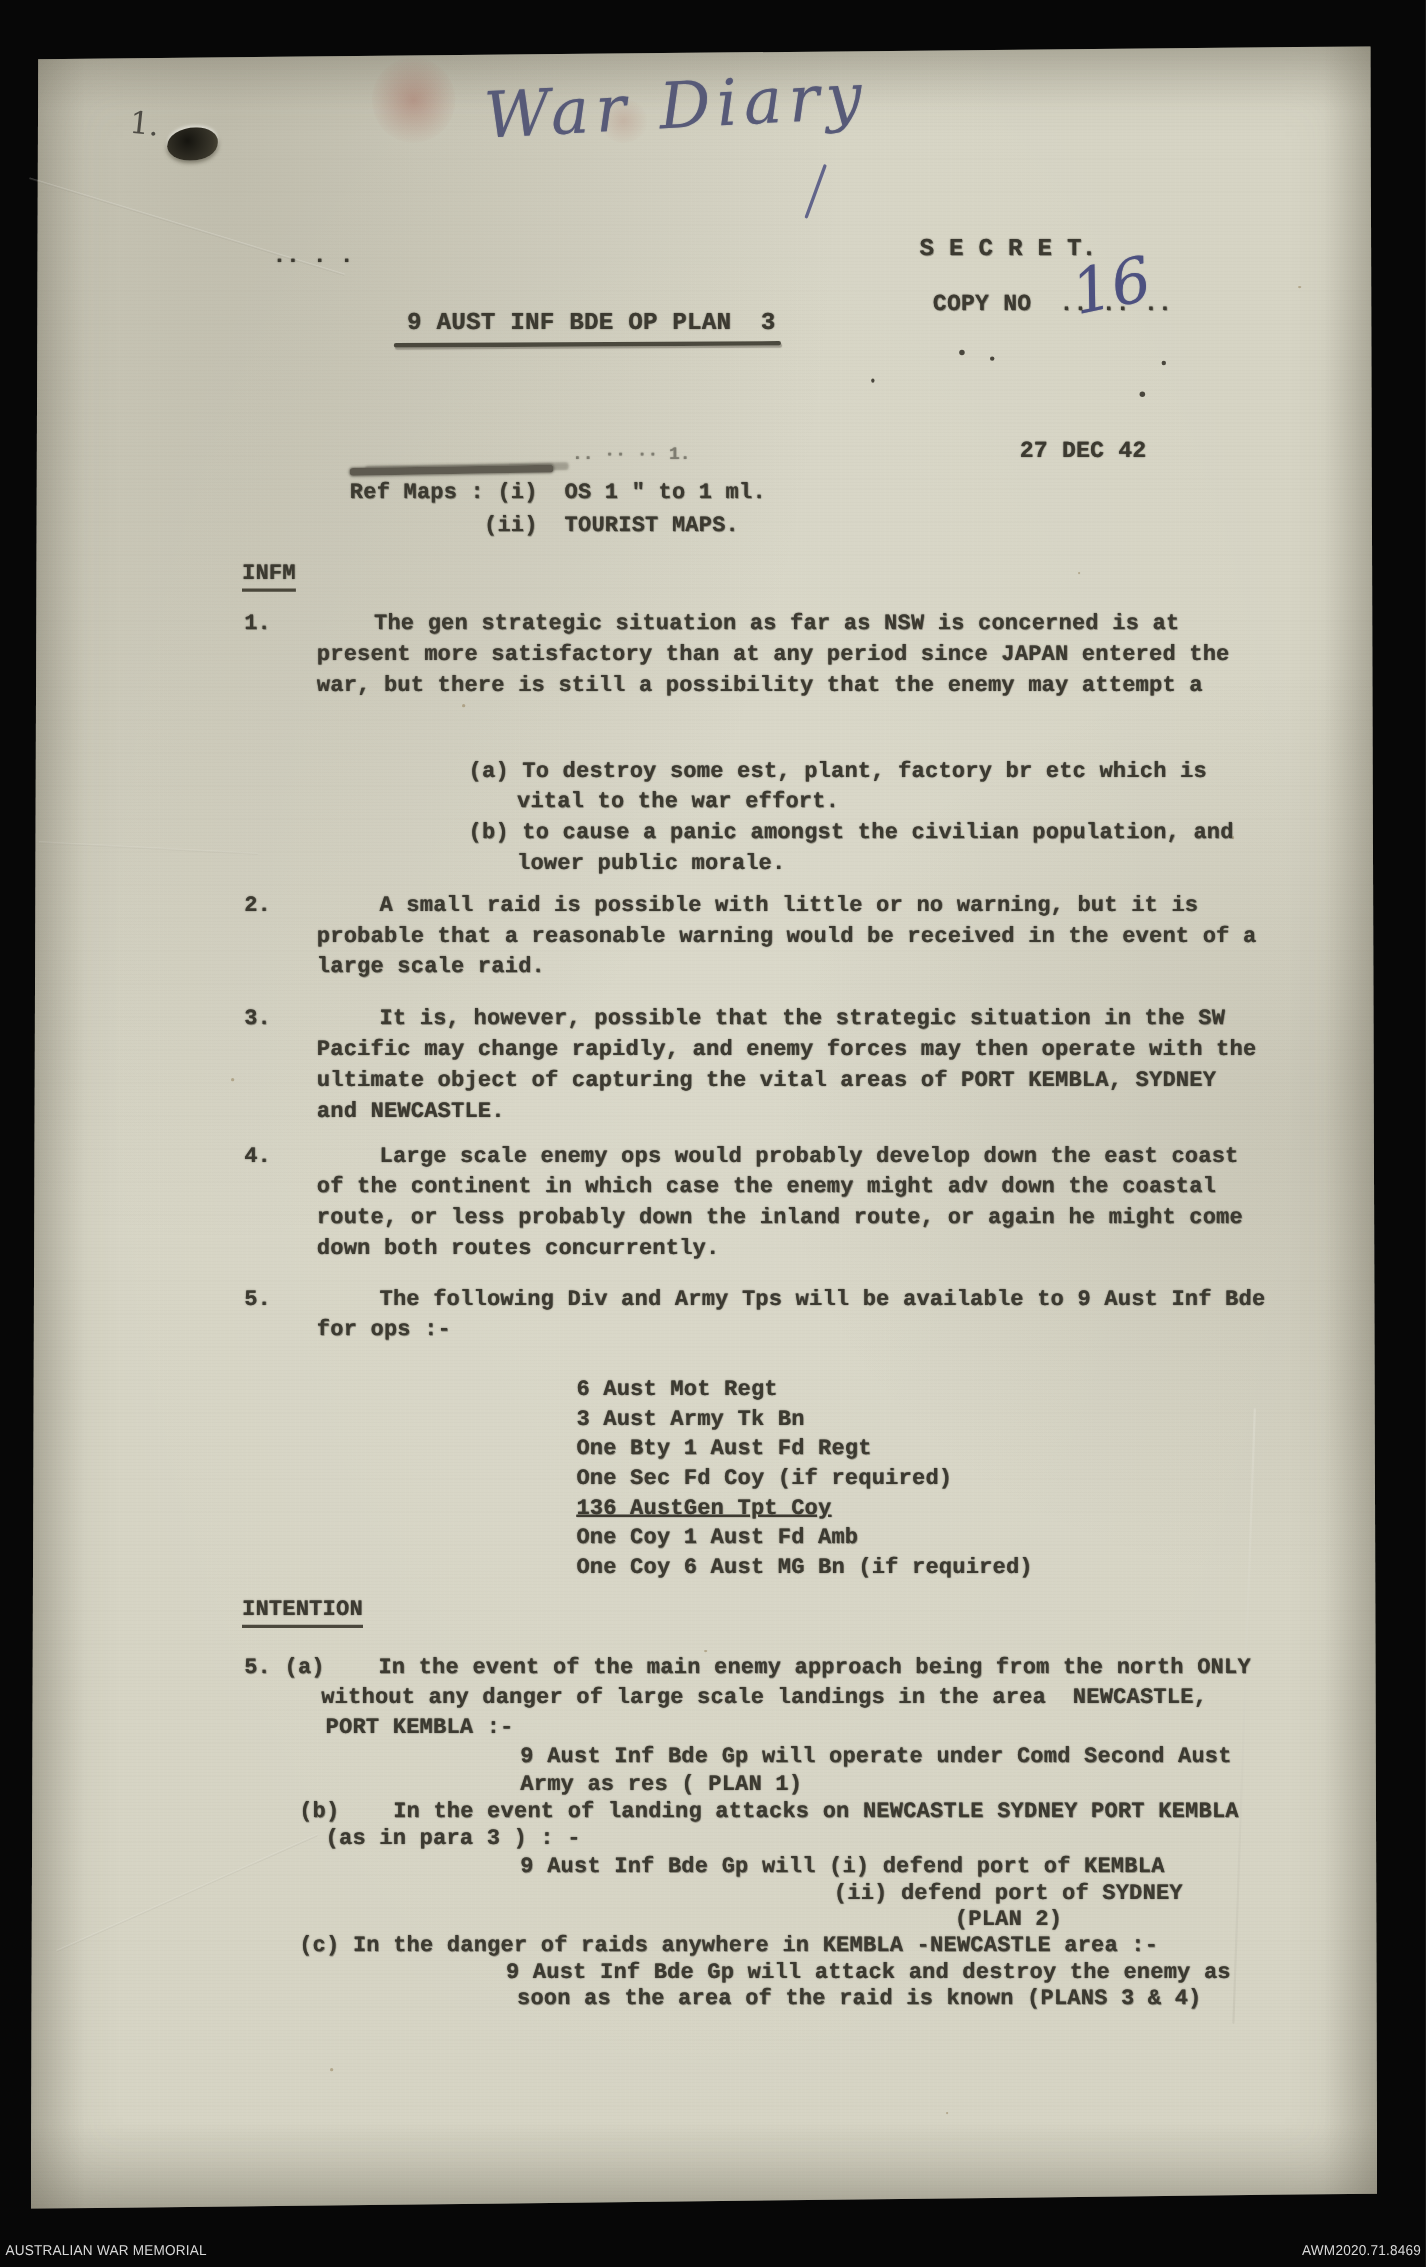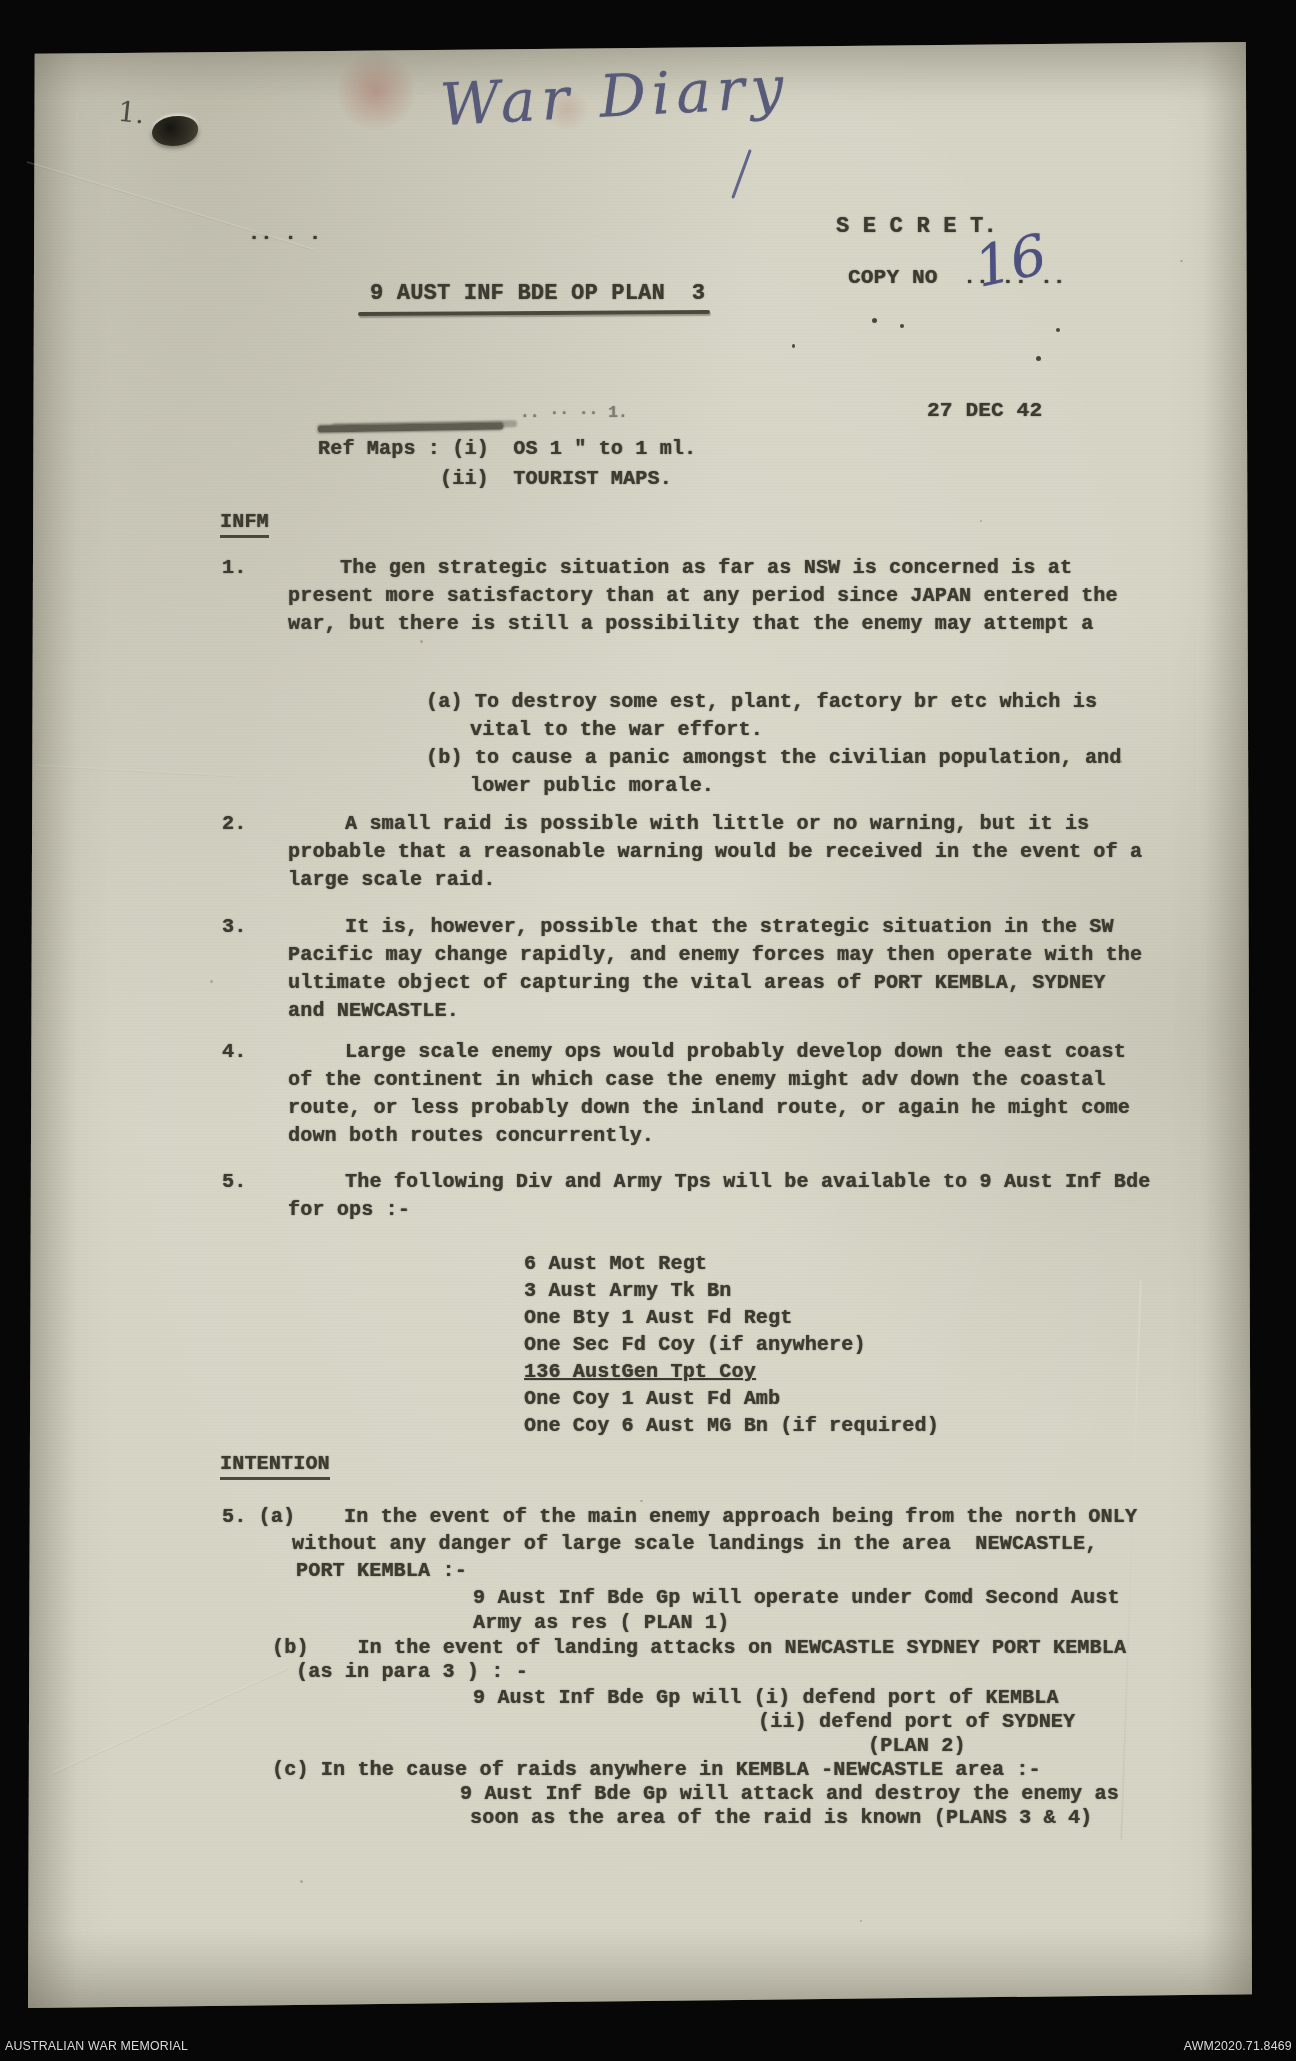--- a/index.html
+++ b/index.html
@@ -127,37 +127,37 @@
   <div class="t" style="left:288px;top:1096px;">route, or less probably down the inland route, or again he might come</div>
   <div class="t" style="left:288px;top:1124px;">down both routes concurrently.</div>
 
   <div class="t" style="left:222px;top:1170px;">5.</div>
   <div class="t" style="left:345px;top:1170px;">The following Div and Army Tps will be available to 9 Aust Inf Bde</div>
   <div class="t" style="left:288px;top:1198px;">for ops :-</div>
 
   <div class="t" style="left:524px;top:1252px;">6 Aust Mot Regt</div>
   <div class="t" style="left:524px;top:1279px;">3 Aust Army Tk Bn</div>
   <div class="t" style="left:524px;top:1306px;">One Bty 1 Aust Fd Regt</div>
-  <div class="t" style="left:524px;top:1333px;">One Sec Fd Coy (if anywhere)</div>
+  <div class="t" style="left:524px;top:1333px;">One Sec Fd Coy (if required)</div>
   <div class="t" style="left:524px;top:1360px;text-decoration:underline;">136 AustGen Tpt Coy</div>
   <div class="t" style="left:524px;top:1387px;">One Coy 1 Aust Fd Amb</div>
   <div class="t" style="left:524px;top:1414px;">One Coy 6 Aust MG Bn (if required)</div>
 
   <div class="t head" style="left:220px;top:1452px;">INTENTION</div>
 
   <div class="t" style="left:222px;top:1505px;">5. (a)    In the event of the main enemy approach being from the north ONLY</div>
   <div class="t" style="left:292px;top:1532px;">without any danger of large scale landings in the area  NEWCASTLE,</div>
   <div class="t" style="left:296px;top:1559px;">PORT KEMBLA :-</div>
   <div class="t" style="left:473px;top:1586px;">9 Aust Inf Bde Gp will operate under Comd Second Aust</div>
   <div class="t" style="left:473px;top:1611px;">Army as res ( PLAN 1)</div>
   <div class="t" style="left:272px;top:1636px;">(b)    In the event of landing attacks on NEWCASTLE SYDNEY PORT KEMBLA</div>
   <div class="t" style="left:296px;top:1660px;">(as in para 3 ) : -</div>
   <div class="t" style="left:473px;top:1686px;">9 Aust Inf Bde Gp will (i) defend port of KEMBLA</div>
   <div class="t" style="left:758px;top:1710px;">(ii) defend port of SYDNEY</div>
   <div class="t" style="left:868px;top:1734px;">(PLAN 2)</div>
-  <div class="t" style="left:272px;top:1758px;">(c) In the cause of raids anywhere in KEMBLA -NEWCASTLE area :-</div>
+  <div class="t" style="left:272px;top:1758px;">(c) In the danger of raids anywhere in KEMBLA -NEWCASTLE area :-</div>
   <div class="t" style="left:460px;top:1782px;">9 Aust Inf Bde Gp will attack and destroy the enemy as</div>
   <div class="t" style="left:470px;top:1806px;">soon as the area of the raid is known (PLANS 3 &amp; 4)</div>
 
   <div class="footer-text footer-left">AUSTRALIAN WAR MEMORIAL</div>
   <div class="footer-text footer-right">AWM2020.71.8469</div>
 
 </div>
 
 </body></html>

